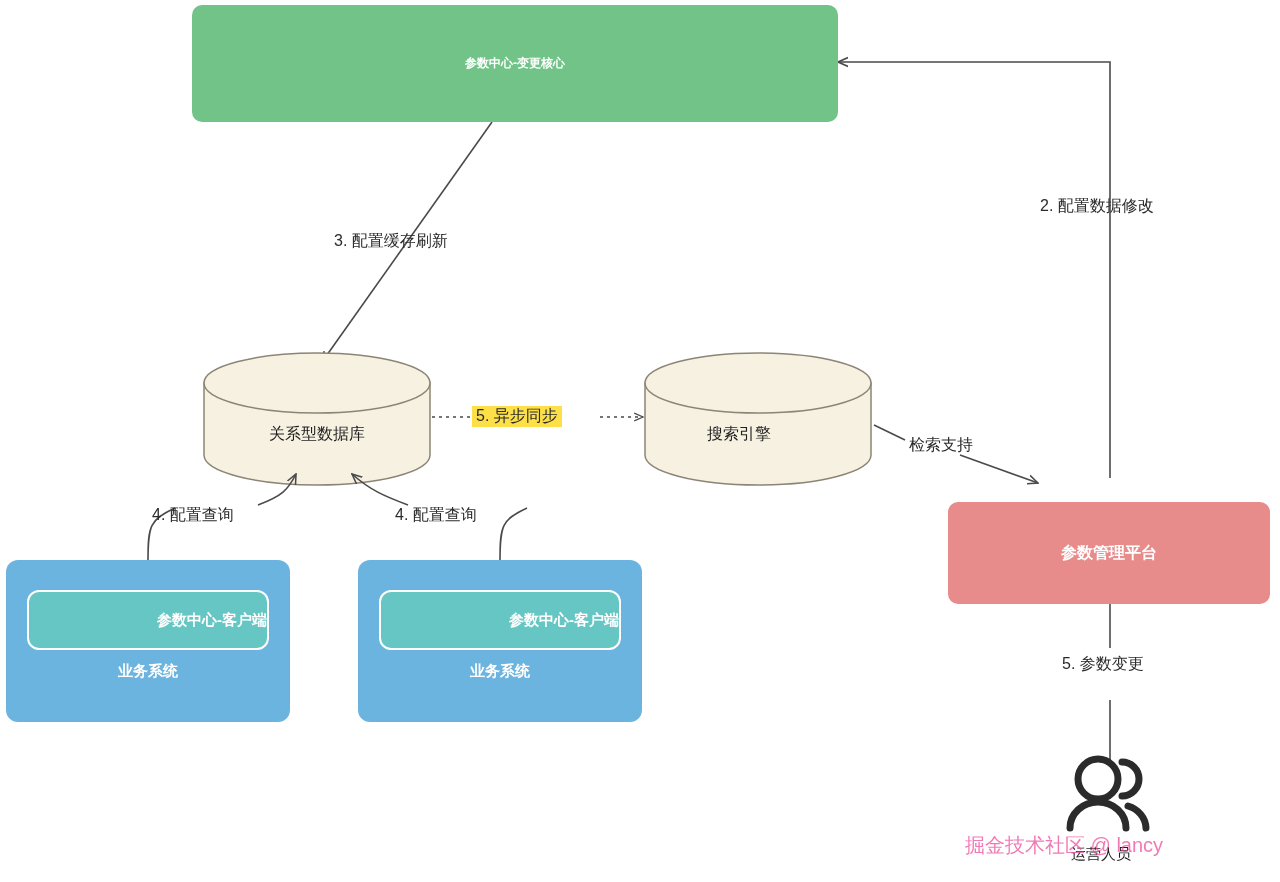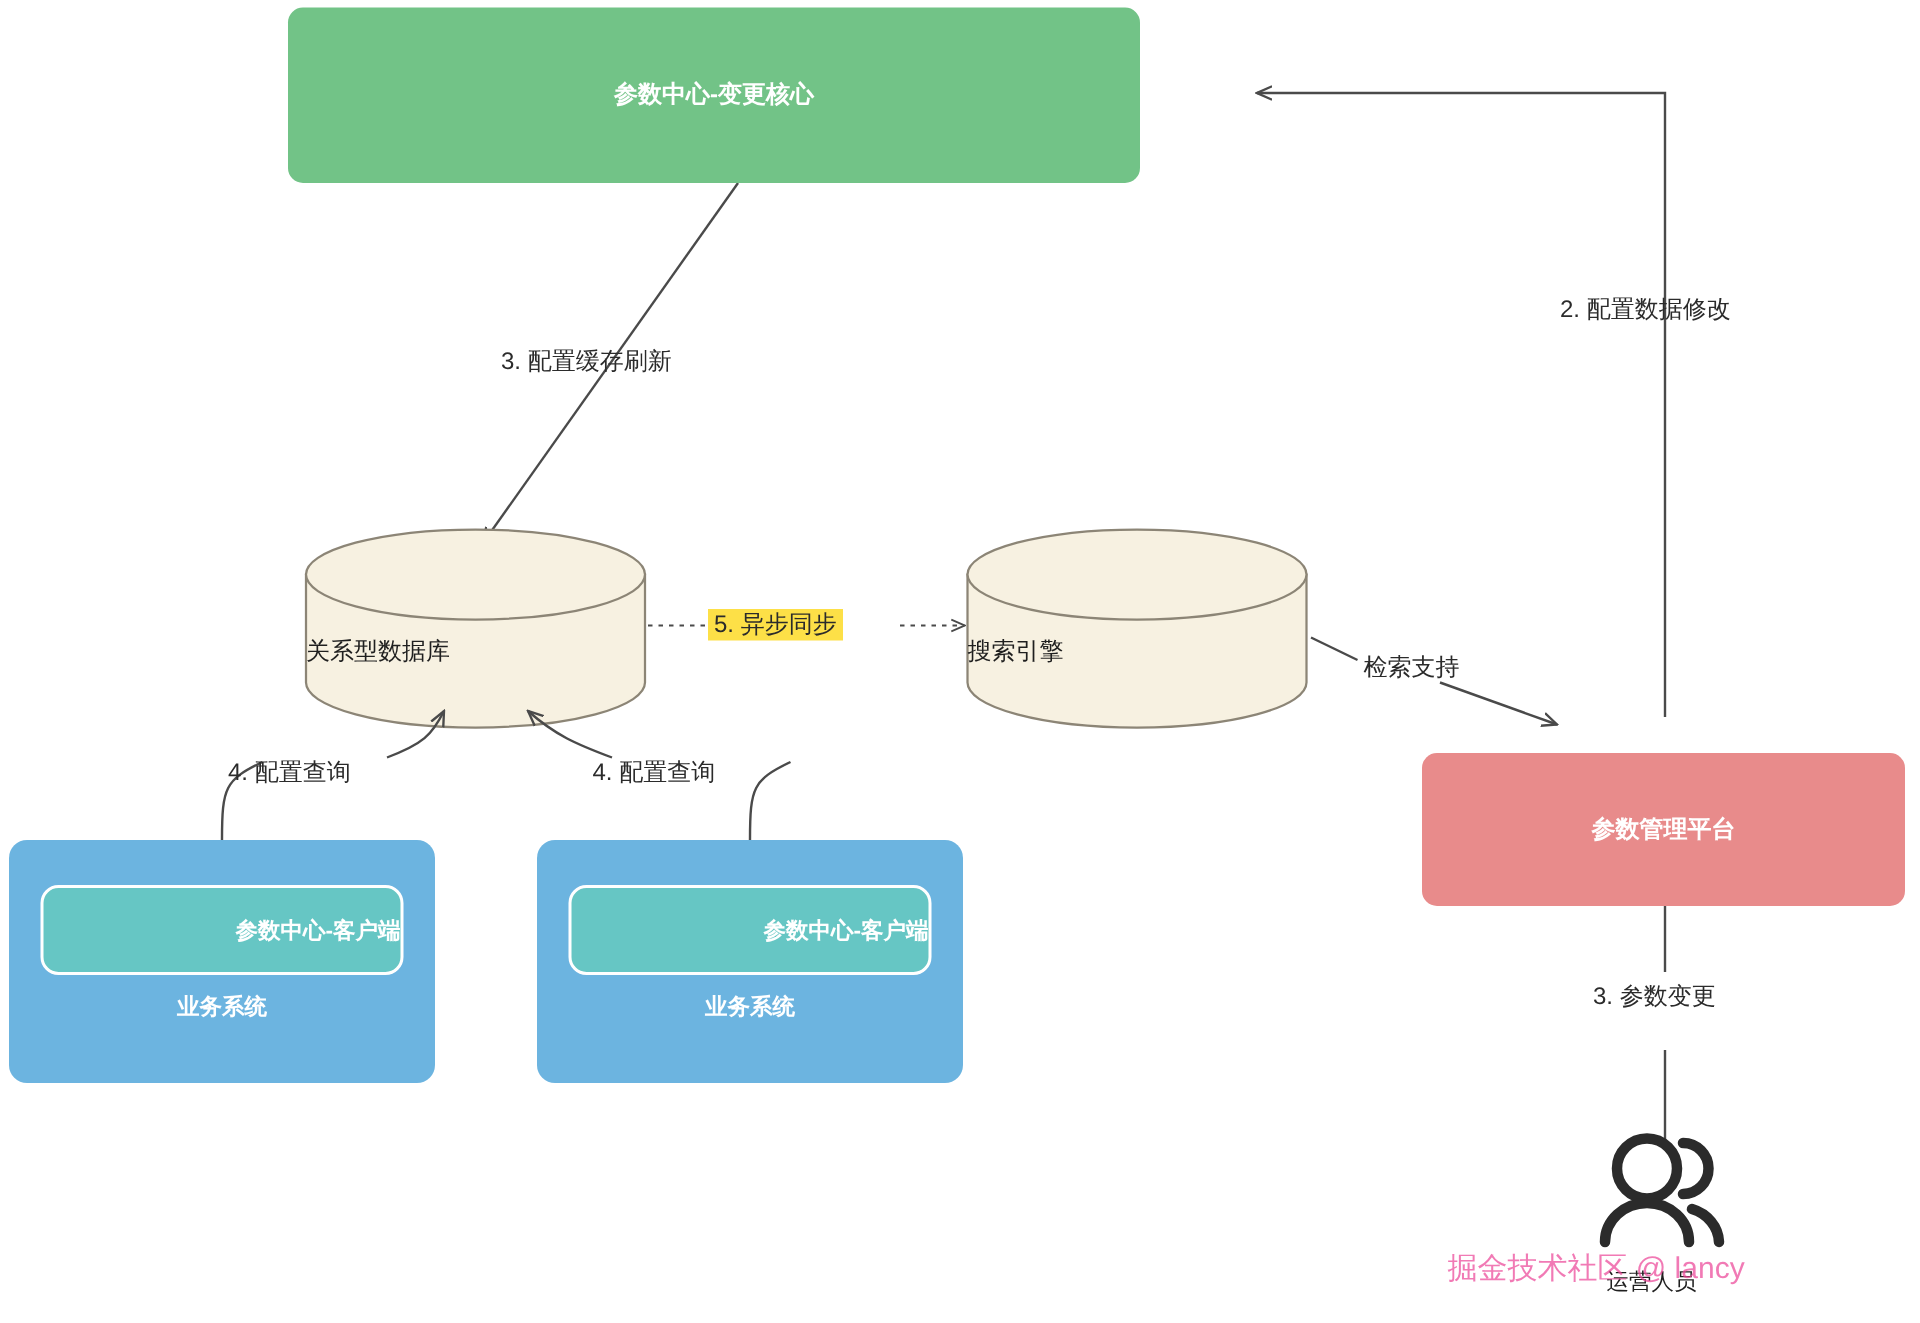--- a/index.html
+++ b/index.html
@@ -36,21 +36,21 @@
     width:238px;height:56px;
   }
   .blue-caption{
     color:#ffffff;font-weight:bold;margin-top:12px;
   }
 
   
   .cyl{position:absolute;}
   .cyl .cyl-label{
     position:absolute;left:0;top:0;width:100%;height:100%;
-    display:flex;align-items:center;
+    display:flex;align-items:center;justify-content:center;
     color:#1f1f1f;font-weight:normal;
     pointer-events:none;
   }
 
   
   .edge-label{
     position:absolute;
     color:#2b2b2b;
     background:transparent;
     white-space:nowrap;
@@ -111,21 +111,21 @@
   <path d="M 1110 648 L 1110 582" fill="none" stroke="#4a4a4a" stroke-width="1.6" marker-end="url(#arrow)"></path>
 
   <g fill="none" stroke="#2b2b2b" stroke-width="7" stroke-linecap="round">
     <circle cx="1098" cy="779" r="20"></circle>
     <path d="M 1070 828 A 28 26 0 0 1 1126 828"></path>
     <path d="M 1122 762 A 17 17 0 0 1 1122 796"></path>
     <path d="M 1128 806 A 26 24 0 0 1 1146 828"></path>
   </g>
 </svg>
 
-<div class="node rect green" style="left:192px;top:5px;width:568px;height:117px;font-size:16px;">
+<div class="node rect green" style="left:192px;top:5px;width:646px;height:117px;font-size:12px;">
   <span>参数中心-变更核心</span>
 </div>
 
 <div class="node rect red" style="left:948px;top:478px;width:322px;height:102px;font-size:16px;">
   <span>参数管理平台</span>
 </div>
 
 <div class="node rect blue" style="left:6px;top:560px;width:284px;height:162px;font-size:15px;">
   <div class="inner-teal">
     <span>参数中心-客户端</span>
@@ -157,17 +157,17 @@
 <div class="edge-label" style="left:334px;top:231px;font-size:16px;">3. 配置缓存刷新</div>
 
 <div class="edge-label" style="left:472px;top:406px;font-size:16px;background:#fde047;padding:0 4px;">5. 异步同步</div>
 
 <div class="edge-label" style="left:909px;top:435px;font-size:16px;">检索支持</div>
 
 <div class="edge-label" style="left:152px;top:505px;font-size:16px;">4. 配置查询</div>
 
 <div class="edge-label" style="left:395px;top:505px;font-size:16px;">4. 配置查询</div>
 
-<div class="edge-label" style="left:1062px;top:654px;font-size:16px;">3. 参数变更</div>
+<div class="edge-label" style="left:1062px;top:654px;font-size:16px;">5. 参数变更</div>
 
 <div class="actor-label" style="left:1071px;top:845px;font-size:15px;">运营人员</div>
 
 <div class="watermark" style="left:965px;top:832px;font-size:20px;">掘金技术社区 @ lancy</div>
 
 </body></html>

